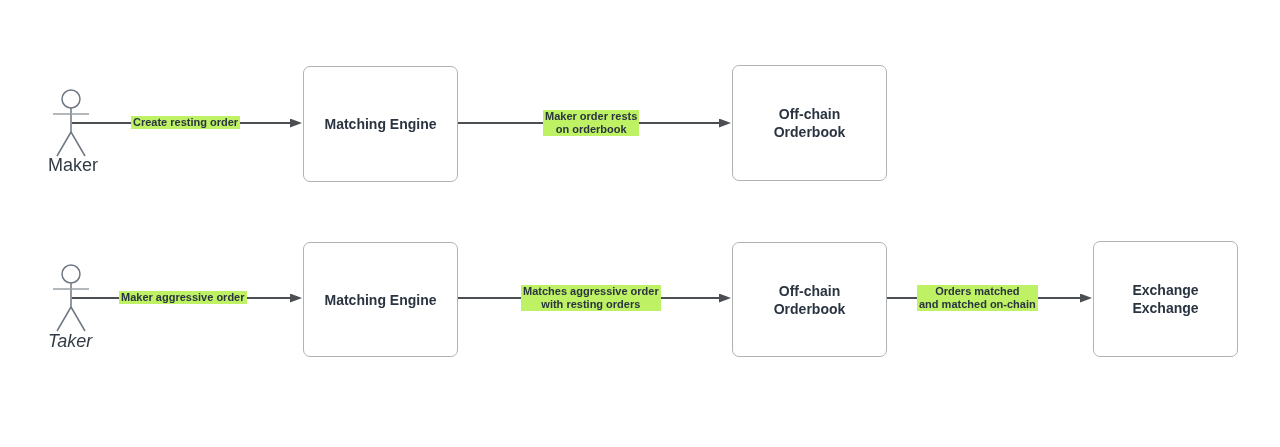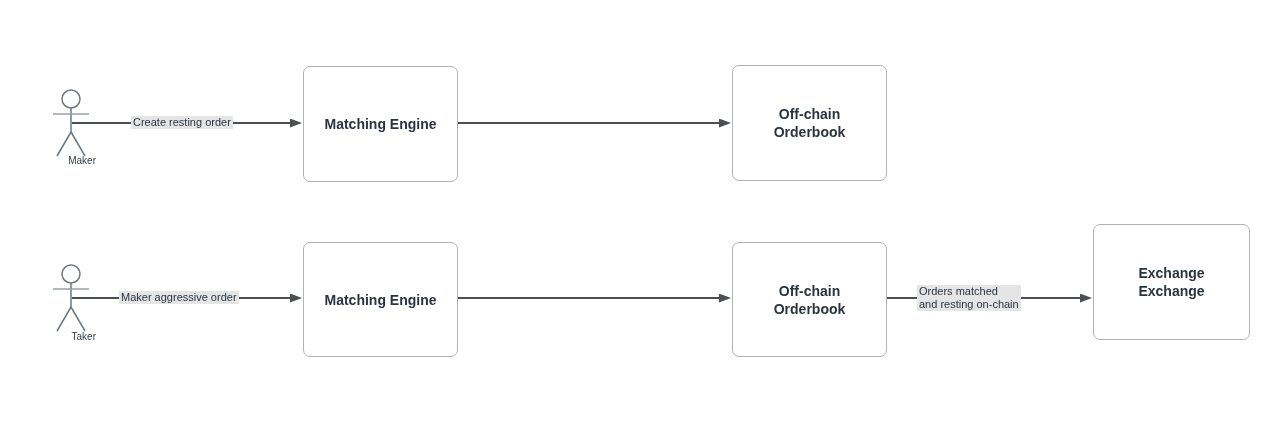--- a/index.html
+++ b/index.html
@@ -30,45 +30,46 @@
     font-weight: bold;
     font-size: 14px;
     line-height: 18px;
     color: #2a3441;
     box-sizing: border-box;
   }
   #box-me1 { left: 303px; top: 66px;  width: 155px; height: 116px; }
   #box-ob1 { left: 732px; top: 65px;  width: 155px; height: 116px; }
   #box-me2 { left: 303px; top: 242px; width: 155px; height: 115px; }
   #box-ob2 { left: 732px; top: 242px; width: 155px; height: 115px; }
-  #box-ec  { left: 1093px; top: 224px; width: 157px; height: 116px; }
+  #box-ec  { left: 1093px; top: 241px; width: 145px; height: 116px; }
   .edge-label {
     position: absolute;
-    background: #e5e5e5;
-    font-weight: normal;
+    background: #bef264;
+    font-weight: bold;
     font-size: 11px;
     line-height: 13px;
     color: #2a3441;
     padding: 0 2px;
     white-space: nowrap;
+    text-align: center;
   }
   #lbl-e1 { left: 131px; top: 116px; }
   #lbl-e2 { left: 543px; top: 110px; }
   #lbl-e3 { left: 119px; top: 291px; }
   #lbl-e4 { left: 521px; top: 285px; }
   #lbl-e5 { left: 917px; top: 285px; }
   .actor-label {
     position: absolute;
-    font-size: 10px;
+    font-size: 18px;
     color: #333c46;
-    text-align: right;
+    text-align: left;
     width: 48px;
   }
   #lbl-maker { left: 48px; top: 155px; }
-  #lbl-taker { left: 48px; top: 331px; }
+  #lbl-taker { left: 48px; top: 331px; font-style: italic; }
 </style>
 </head>
 <body>
 
 <div class="canvas">
 
   <svg class="layer" width="1280" height="447" viewBox="0 0 1280 447">
     <defs>
       <marker id="arrowhead" markerWidth="12" markerHeight="9" refX="1" refY="4.5" orient="auto" markerUnits="userSpaceOnUse">
         <path d="M0,0 L12,4.5 L0,9 Z" fill="#4b4f54"></path>
@@ -124,25 +125,33 @@
 
   <div class="box" id="box-ec">
     <div>
       <span>Exchange</span><br>
       <span>Exchange</span>
     </div>
   </div>
 
   <div class="edge-label" id="lbl-e1">Create resting order</div>
 
+  <div class="edge-label" id="lbl-e2">
+    <span>Maker order rests</span><br>
+    <span>on orderbook</span>
+  </div>
 
   <div class="edge-label" id="lbl-e3">Maker aggressive order</div>
 
+  <div class="edge-label" id="lbl-e4">
+    <span>Matches aggressive order</span><br>
+    <span>with resting orders</span>
+  </div>
 
   <div class="edge-label" id="lbl-e5">
     <span>Orders matched</span><br>
-    <span>and resting on-chain</span>
+    <span>and matched on-chain</span>
   </div>
 
   <div class="actor-label" id="lbl-maker">Maker</div>
   <div class="actor-label" id="lbl-taker">Taker</div>
 
 </div>
 
 </body></html>

